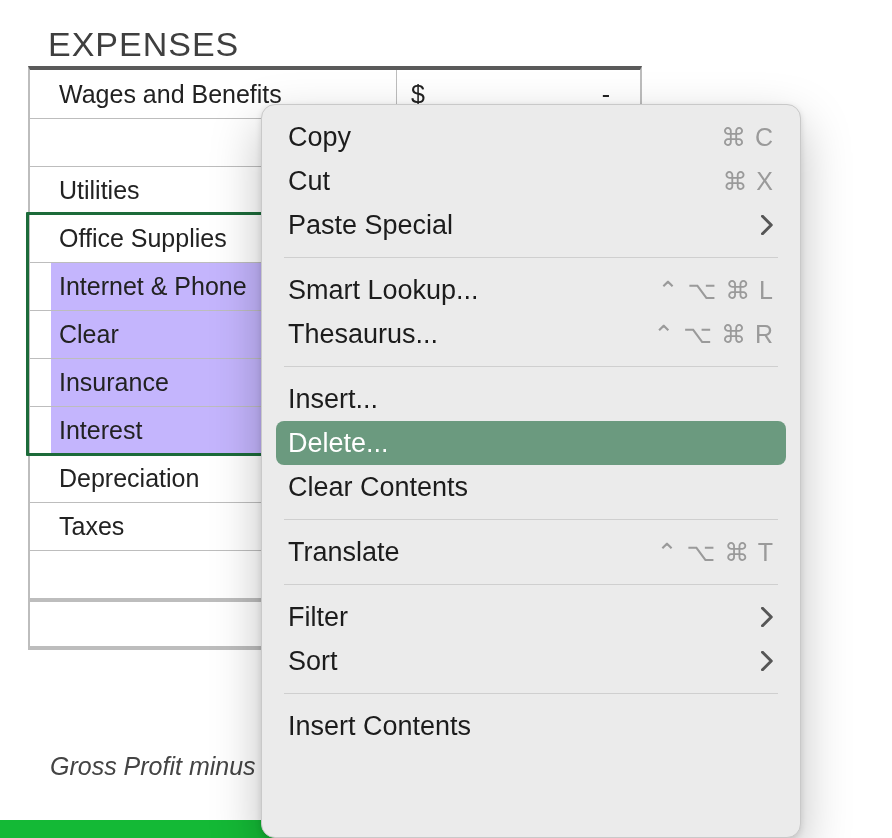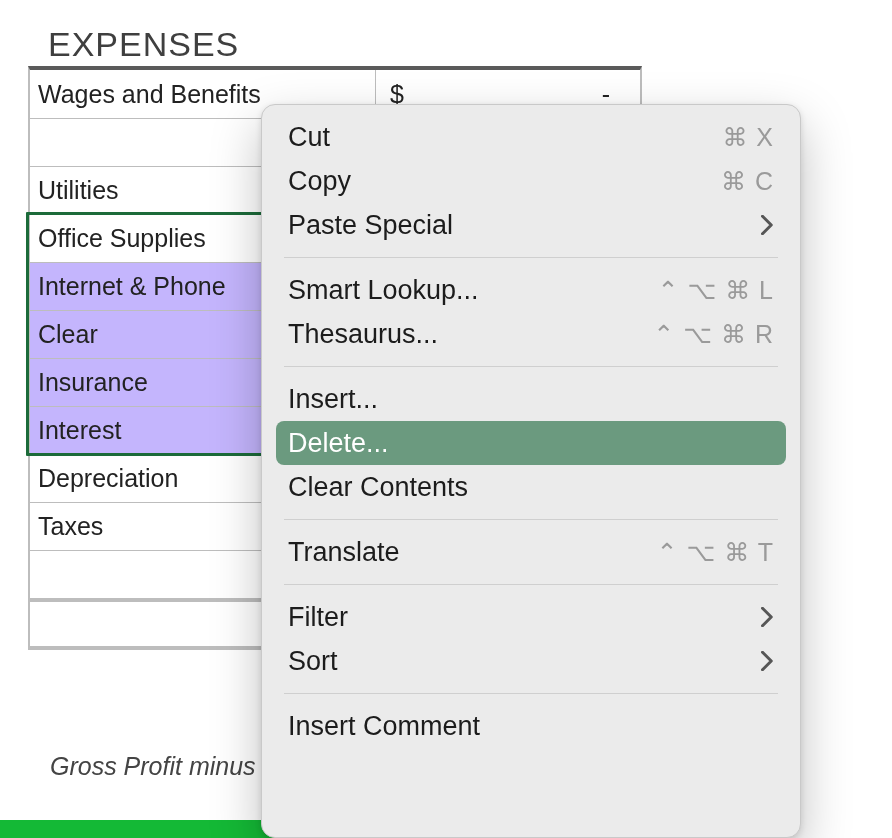--- a/index.html
+++ b/index.html
@@ -22,20 +22,21 @@
   }
   .row {
     display: flex; height: 48px; align-items: stretch;
     border-top: 1px solid #bdbdbd;
   }
   .row:first-child { border-top: none; }
   .cell-label {
     flex: 0 0 346px; display: flex; align-items: center; padding: 0 8px;
     font-size: 25px; color: #222; background: #fff;
     border-right: 1px solid #bdbdbd;
+    margin-left: 21px;
   }
   .cell-value {
     flex: 1; display: flex; align-items: center; padding: 0 10px;
     font-size: 25px; color: #222; background: #fff;
     justify-content: space-between;
   }
   .cell-value .cur { margin-left: 4px; }
   .cell-value .dash { margin-right: 20px; }
 
   .total-row {
@@ -189,26 +190,26 @@
 
 <div class="selection-box"></div>
 
 <div class="net-note">Gross Profit minus Tot</div>
 
 <div class="green-bar"></div>
 
 <div class="ctx">
 
   <div class="mi">
+    <span class="lbl">Copy</span>
+    <span class="sc">⌘ C</span>
+  </div>
+  <div class="mi">
     <span class="lbl">Cut</span>
     <span class="sc">⌘ X</span>
-  </div>
-  <div class="mi">
-    <span class="lbl">Copy</span>
-    <span class="sc">⌘ C</span>
   </div>
   <div class="mi">
     <span class="lbl">Paste Special</span>
     <span class="chev chev-icon">
           <svg width="13" height="20" viewBox="0 0 10 16">
             <path d="M1 1l7 7-7 7" fill="none" stroke="#565656" stroke-width="2.4" stroke-linecap="round" stroke-linejoin="round"></path>
           </svg>
         </span>
   </div>
 
@@ -257,18 +258,18 @@
     <span class="chev chev-icon">
           <svg width="13" height="20" viewBox="0 0 10 16">
             <path d="M1 1l7 7-7 7" fill="none" stroke="#565656" stroke-width="2.4" stroke-linecap="round" stroke-linejoin="round"></path>
           </svg>
         </span>
   </div>
 
   <div class="msep"></div>
 
   <div class="mi">
-    <span class="lbl">Insert Comment</span>
+    <span class="lbl">Insert Contents</span>
   </div>
 
 </div>
 
 </div>
 
 </body></html>

